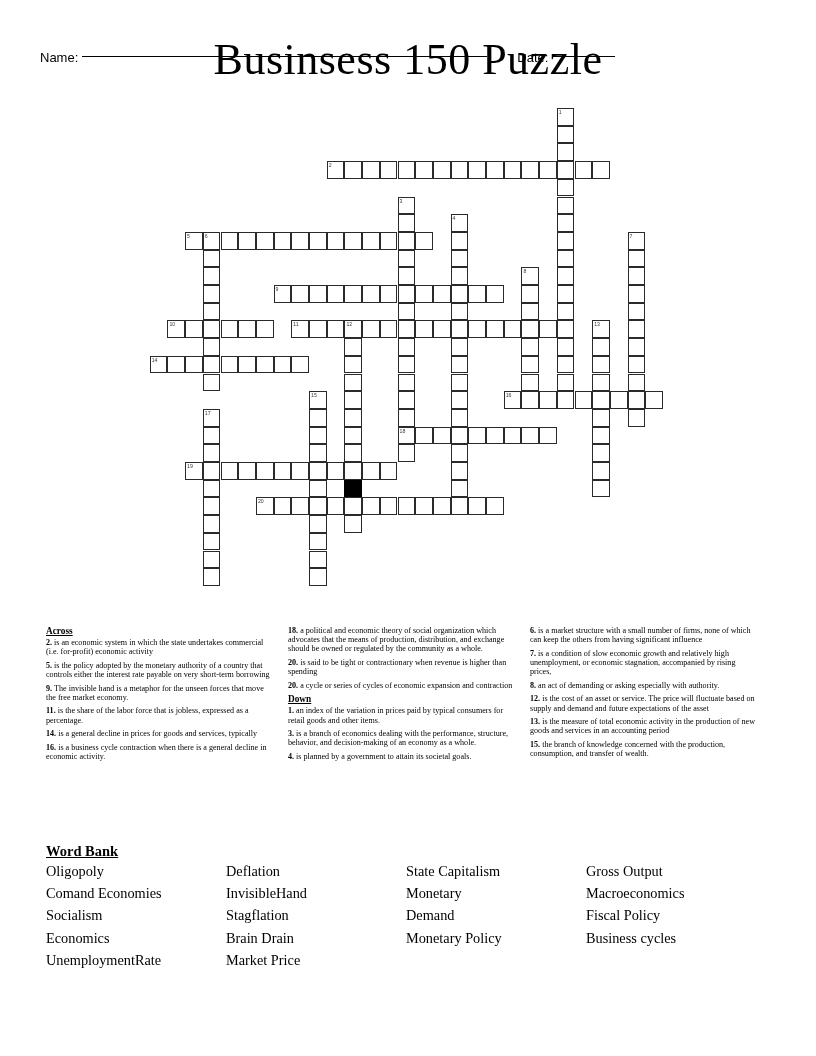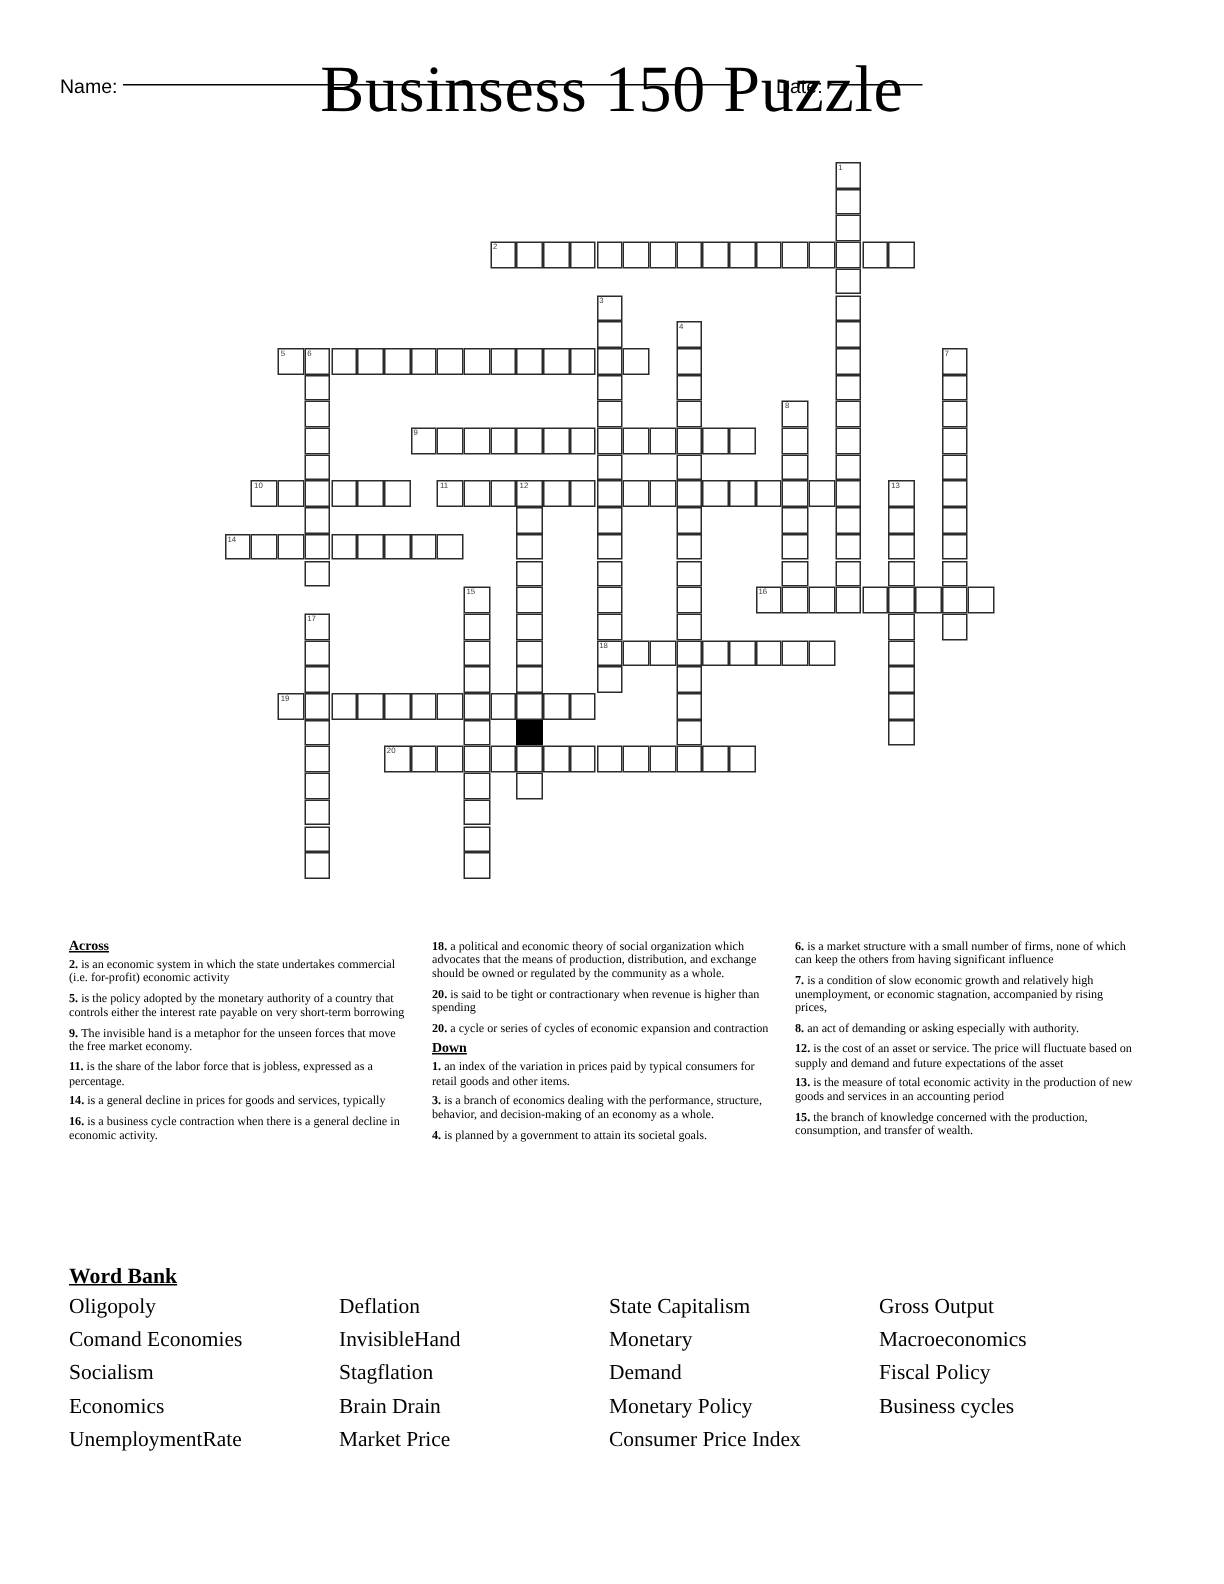--- a/index.html
+++ b/index.html
@@ -463,15 +463,14 @@
       <div class="wb-word">Socialism</div>
       <div class="wb-word">Stagflation</div>
       <div class="wb-word">Demand</div>
       <div class="wb-word">Fiscal Policy</div>
       <div class="wb-word">Economics</div>
       <div class="wb-word">Brain Drain</div>
       <div class="wb-word">Monetary Policy</div>
       <div class="wb-word">Business cycles</div>
       <div class="wb-word">UnemploymentRate</div>
       <div class="wb-word">Market Price</div>
-      <div class="wb-word">Consumer Price Index</div>
     </div>
 </div>
 
 </body></html>

